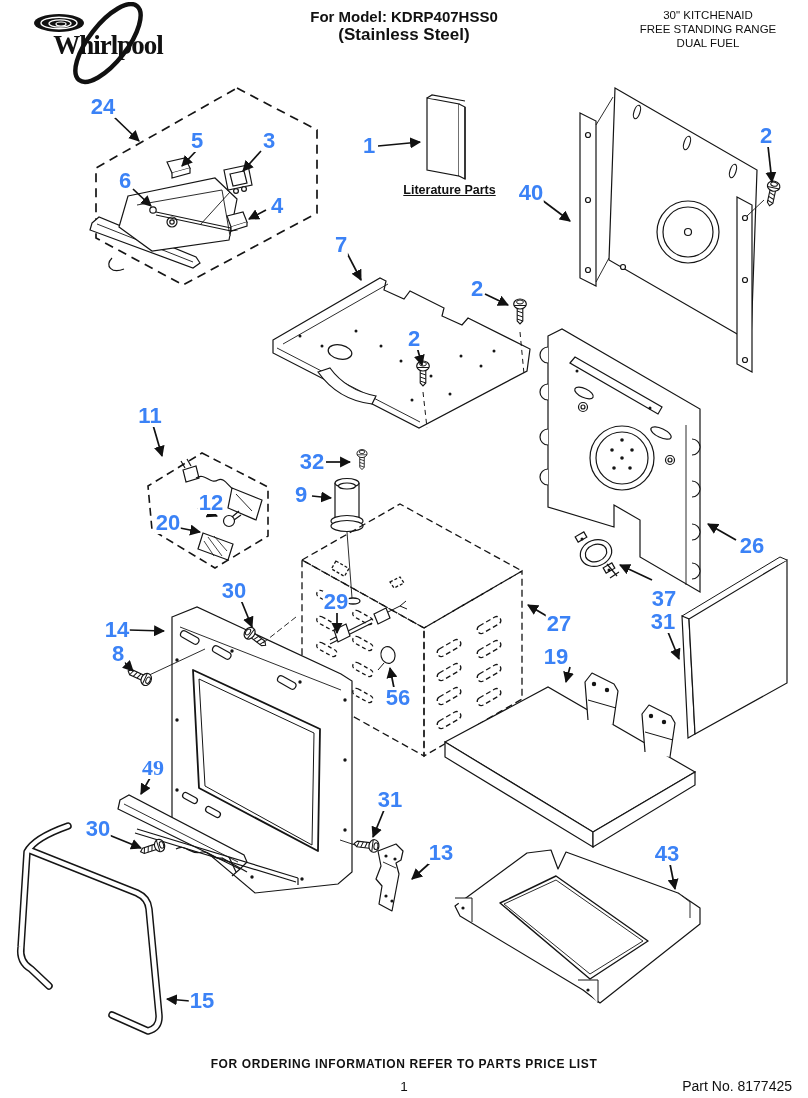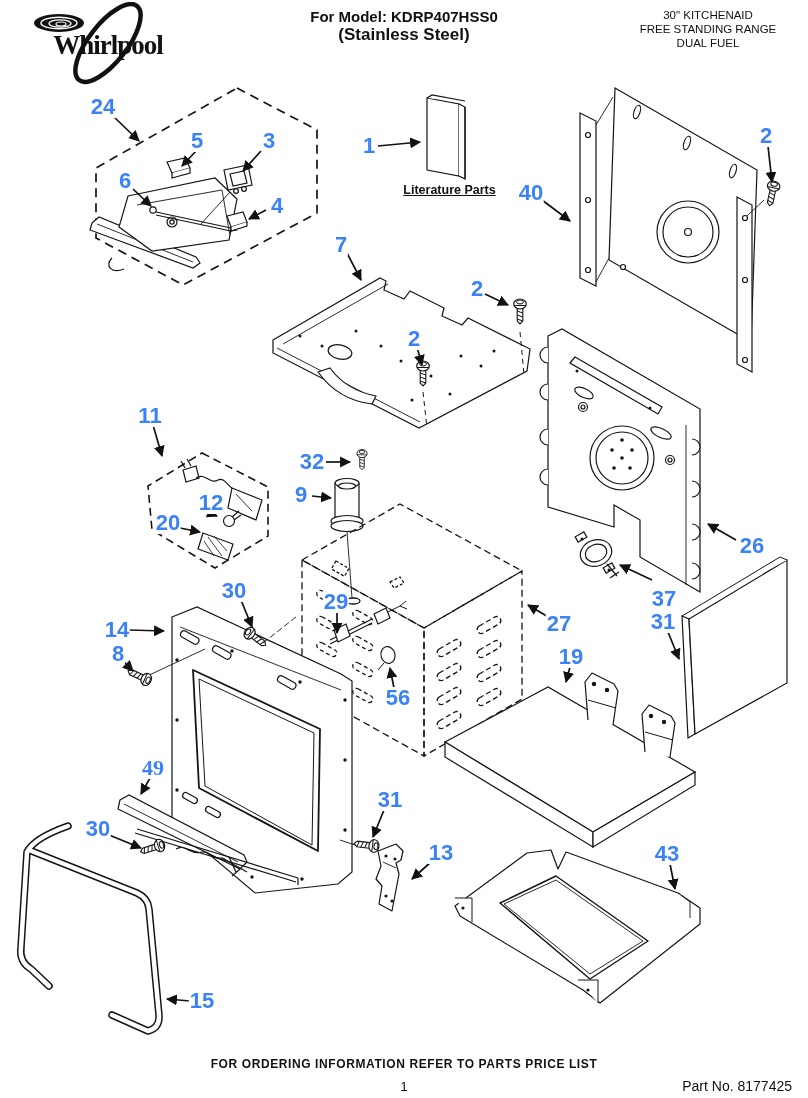--- a/index.html
+++ b/index.html
@@ -429,21 +429,21 @@
       <div class="callout" style="left: 301px; top: 495px;">9</div>
       <div class="callout" style="left: 186px; top: 503px; margin-left: 25px;">12</div>
       <div class="callout" style="left: 168px; top: 523px;">20</div>
       <div class="callout" style="left: 752px; top: 546px;">26</div>
       <div class="callout" style="left: 664px; top: 599px;">37</div>
       <div class="callout" style="left: 234px; top: 591px;">30</div>
       <div class="callout" style="left: 336px; top: 602px; text-align: center;">29</div>
       <div class="callout" style="left: 559px; top: 624px;">27</div>
       <div class="callout" style="left: 117px; top: 630px;">14</div>
       <div class="callout" style="left: 118px; top: 654px;">8</div>
-      <div class="callout" style="left: 571px; top: 657px; text-align: right;">19</div>
+      <div class="callout" style="left: 556px; top: 657px; text-align: right;">19</div>
       <div class="callout" style="left: 663px; top: 622px;">31</div>
       <div class="callout" style="left: 398px; top: 698px;">56</div>
       <div class="callout" style="left: 153px; top: 768px; font-family: Liberation Serif, serif;">49</div>
       <div class="callout" style="left: 98px; top: 829px;">30</div>
       <div class="callout" style="left: 390px; top: 800px;">31</div>
       <div class="callout" style="left: 441px; top: 853px;">13</div>
       <div class="callout" style="left: 667px; top: 854px;">43</div>
       <div class="callout" style="left: 202px; top: 1001px;">15</div>
     </div>
 

